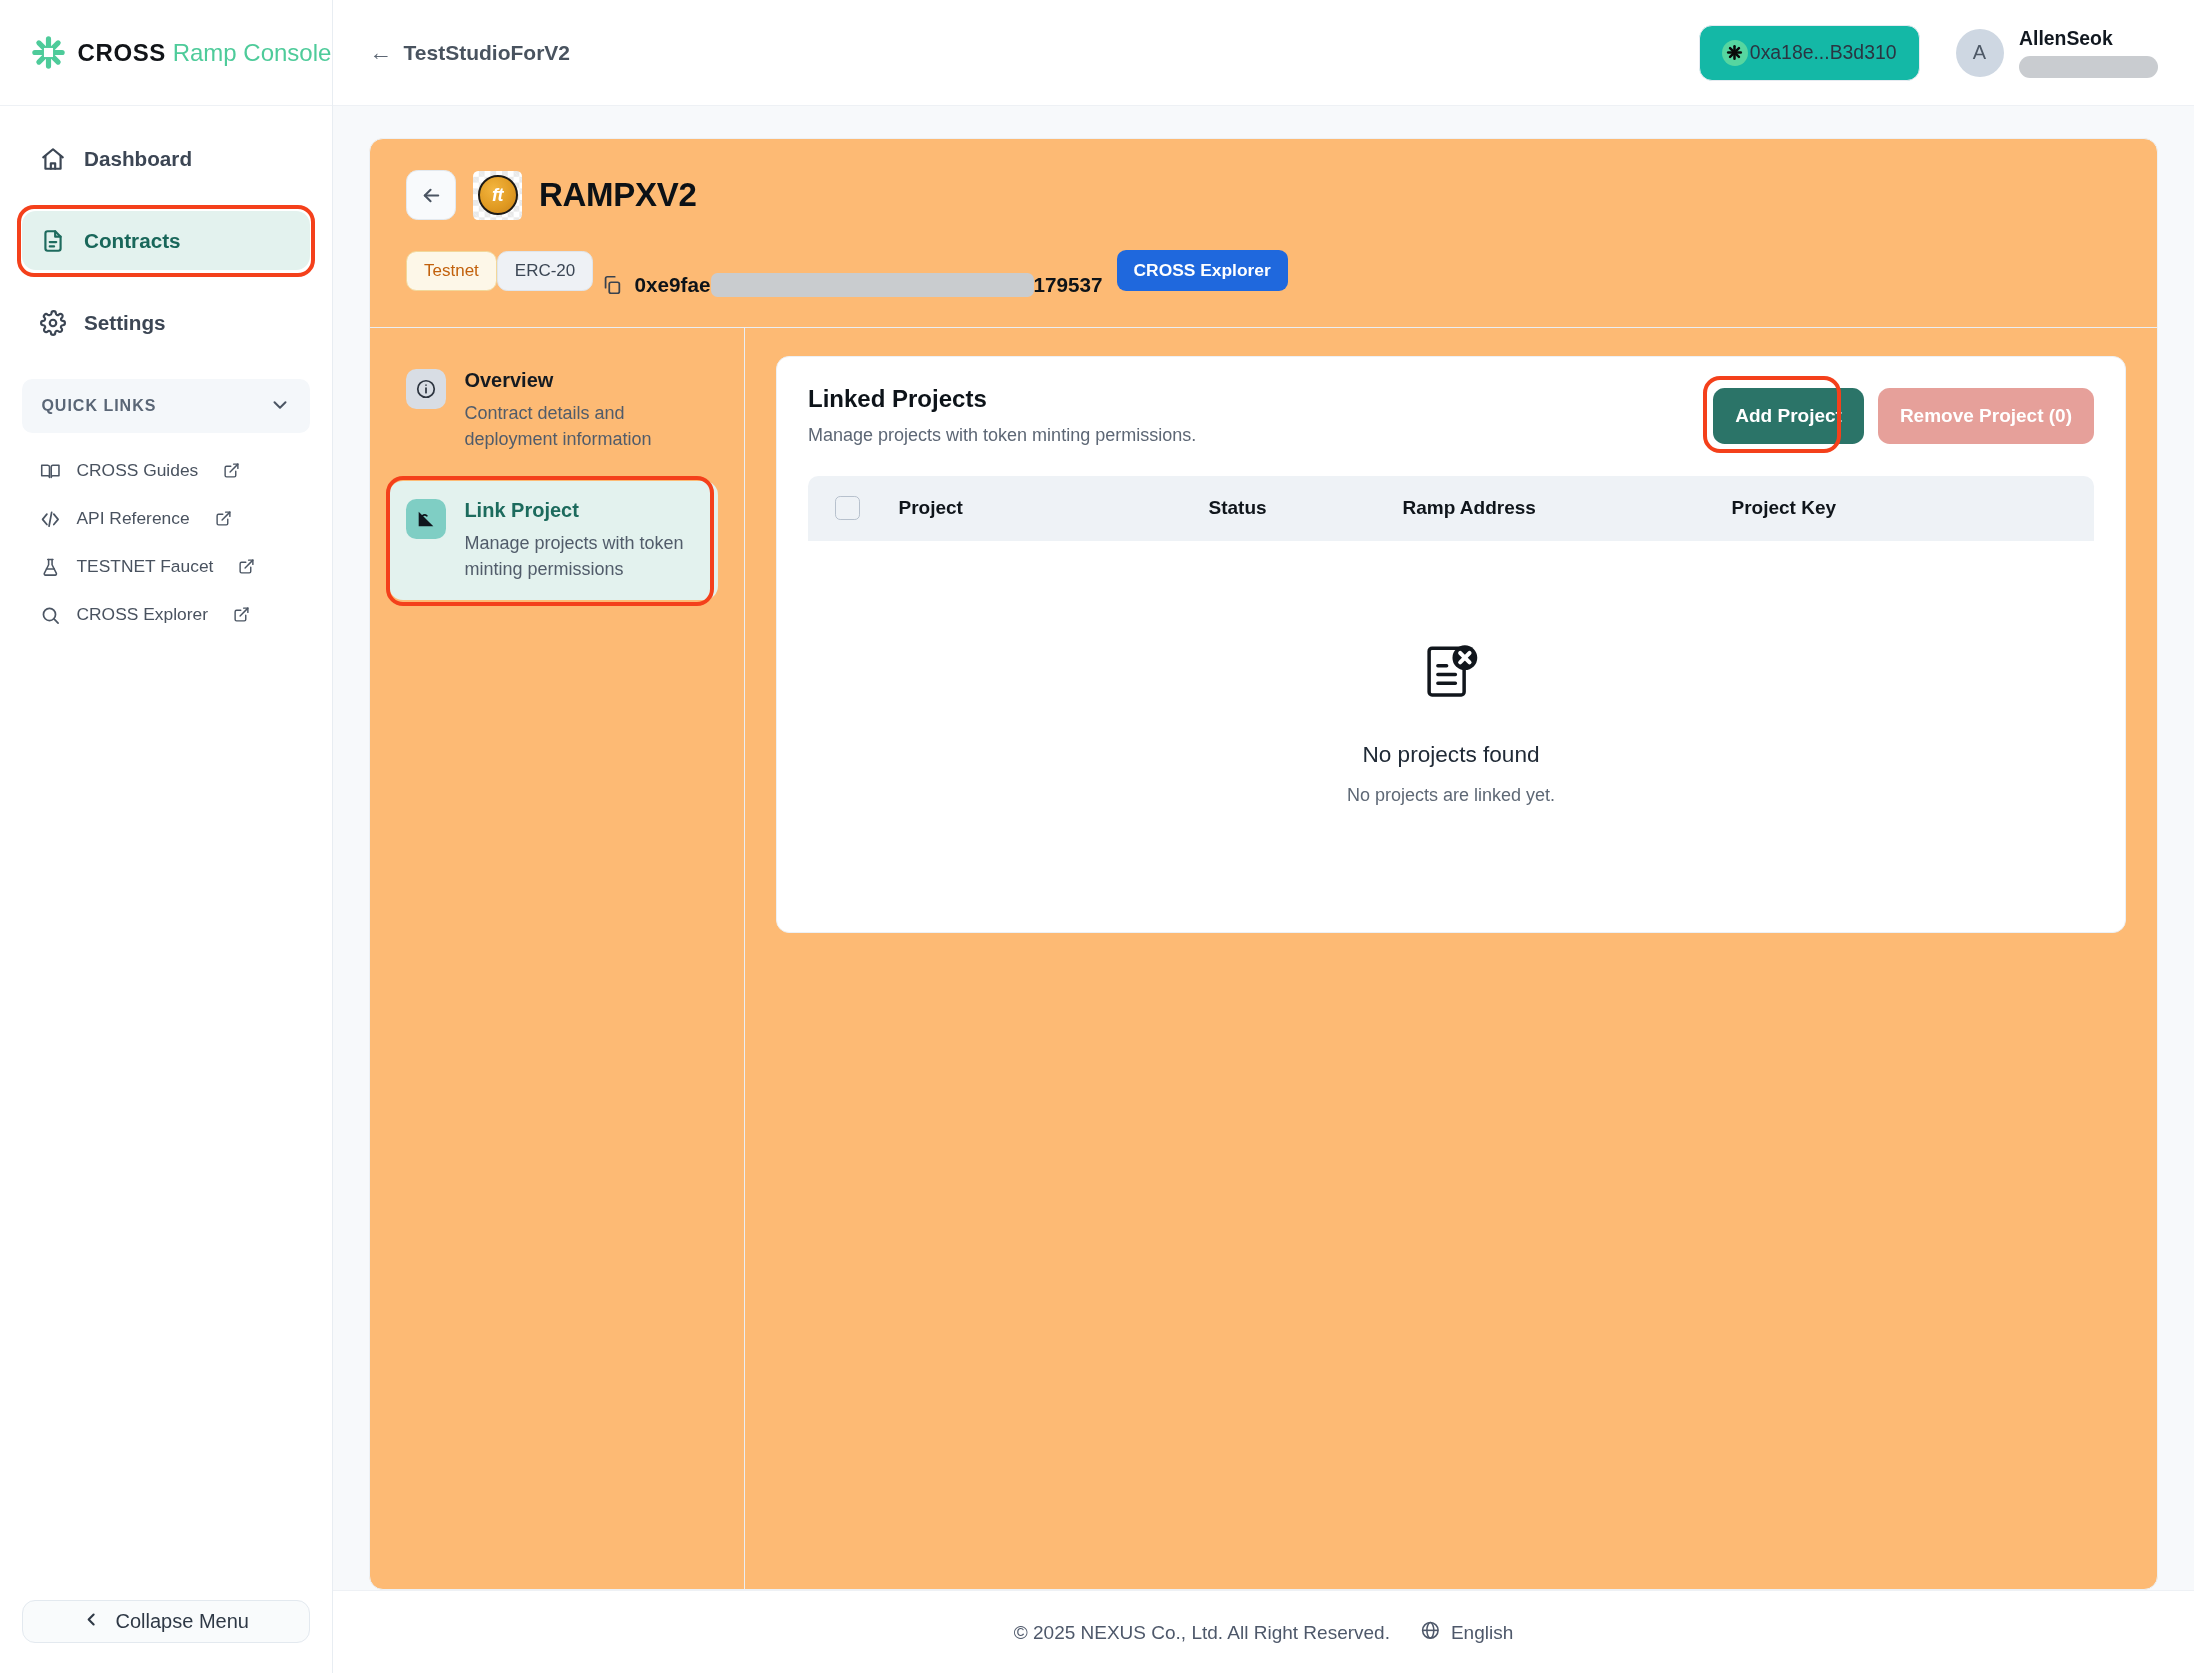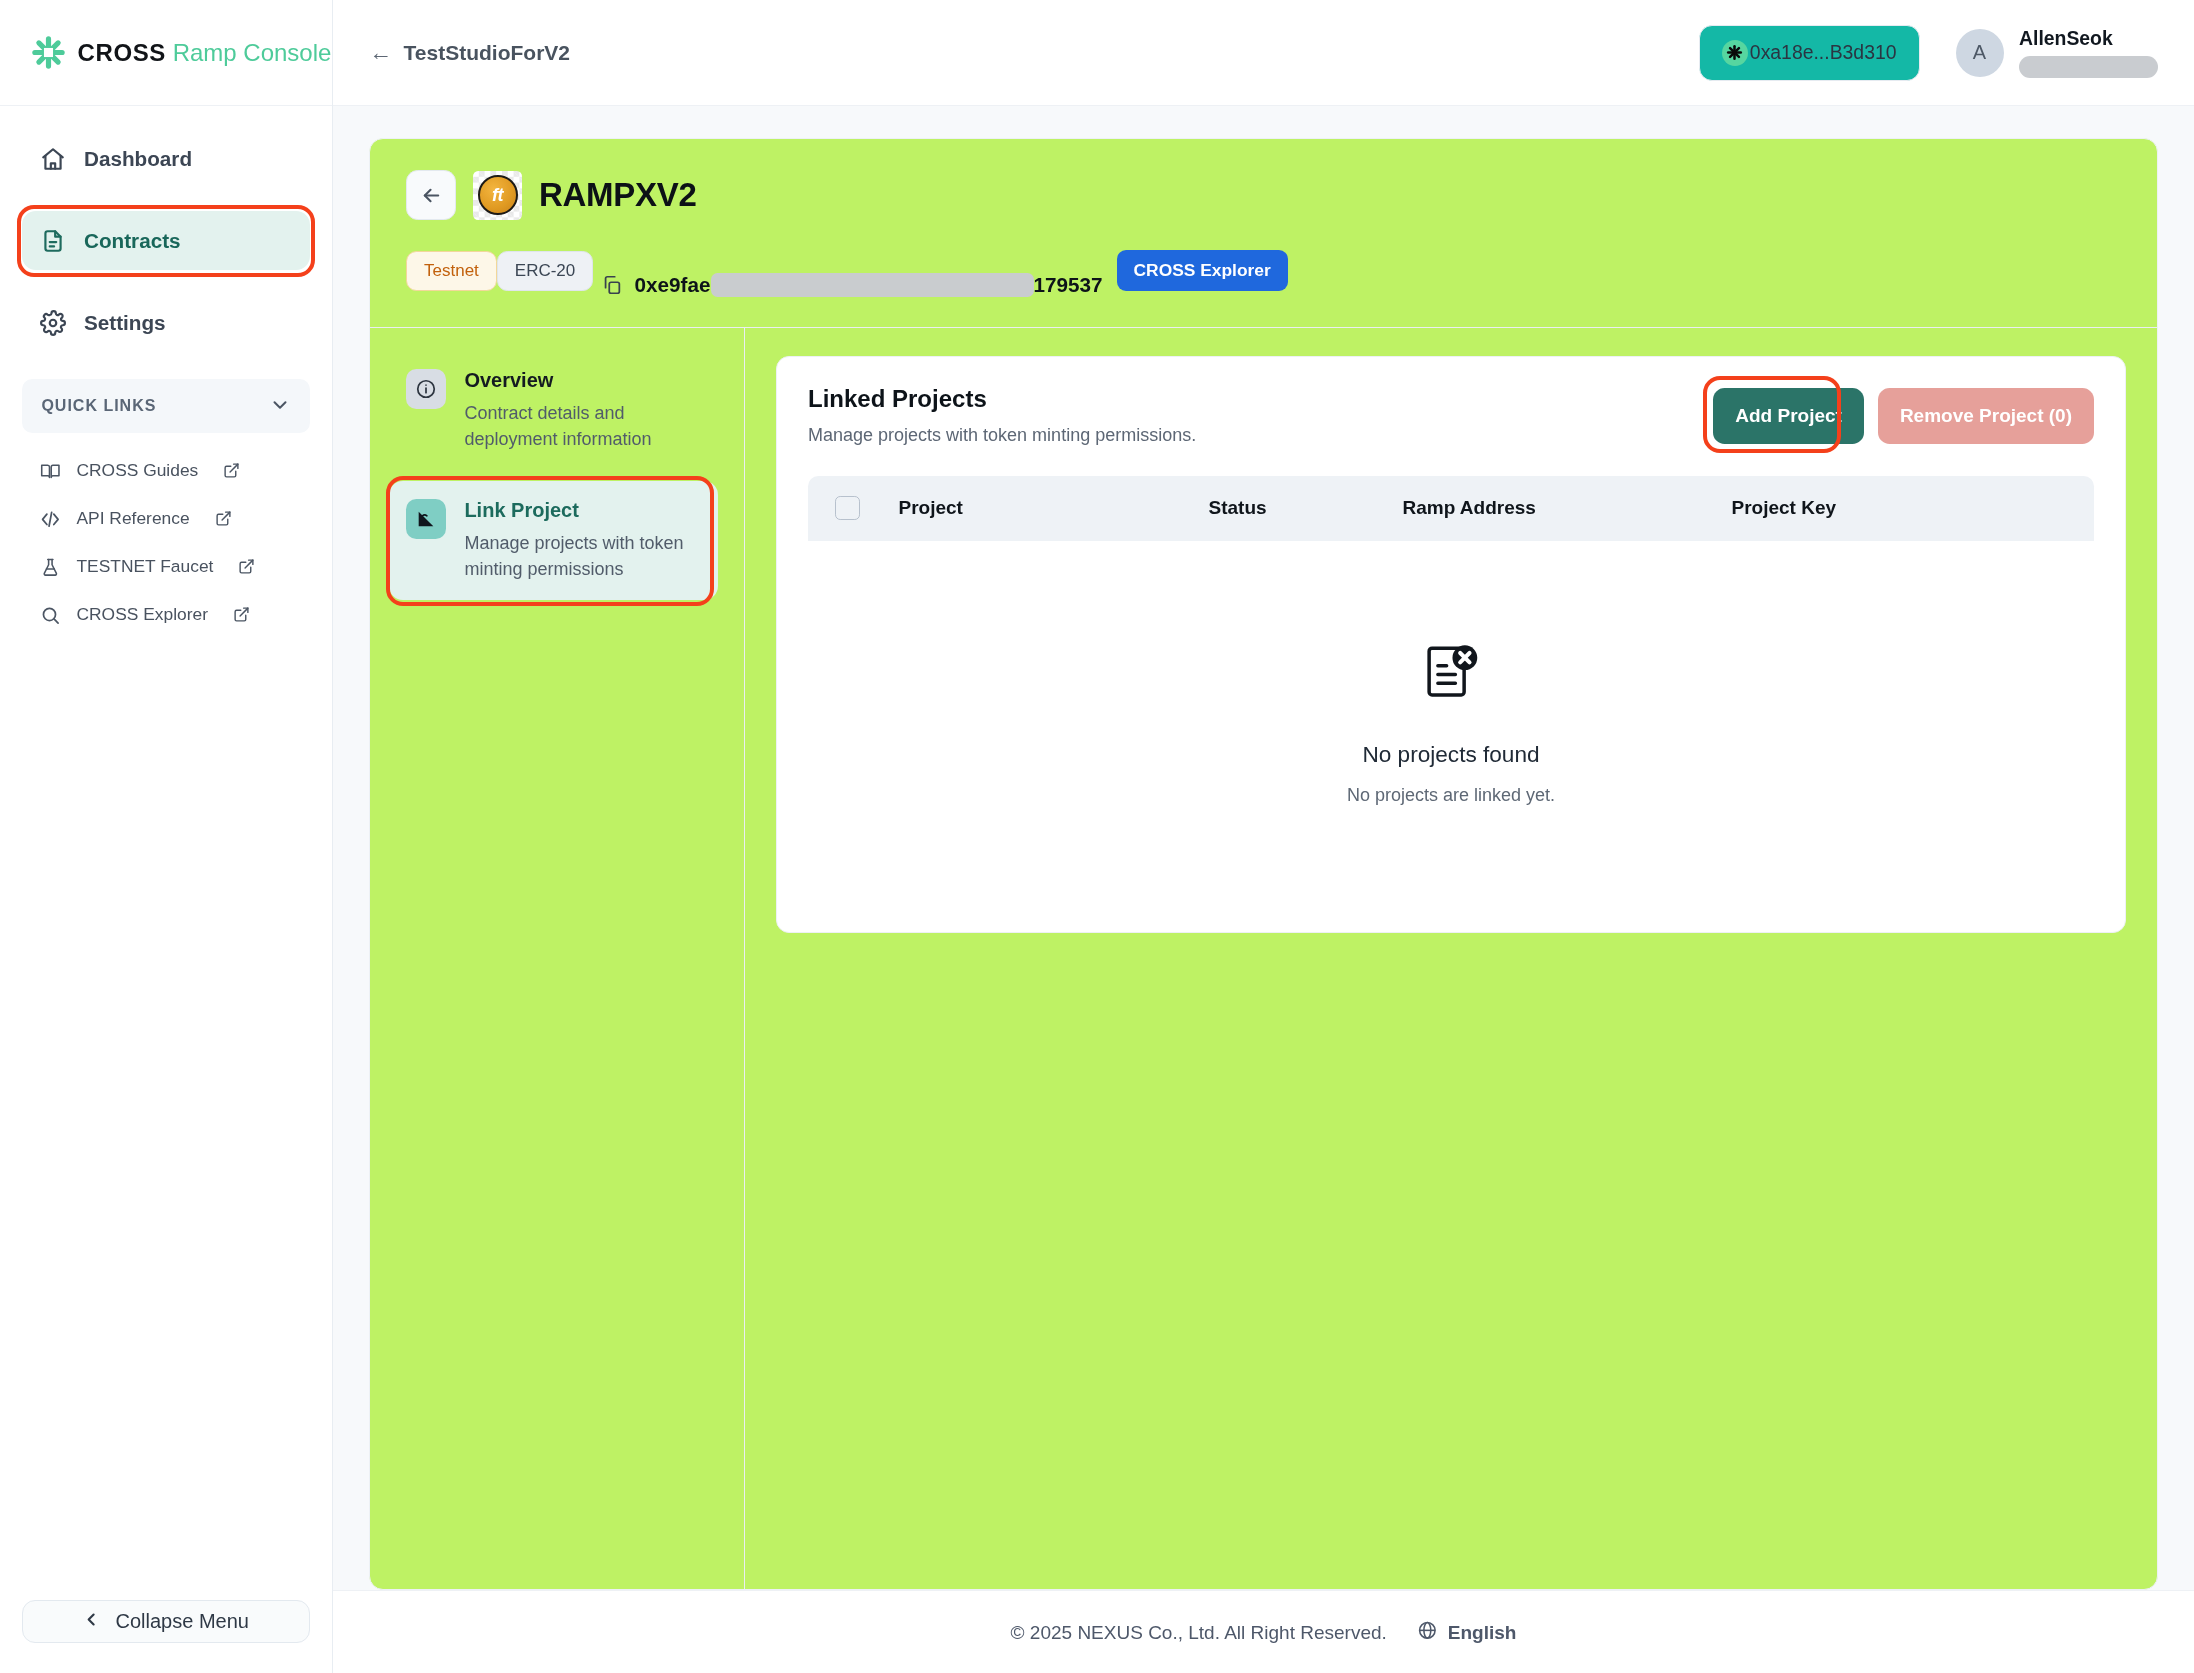--- a/index.html
+++ b/index.html
@@ -95,21 +95,21 @@
   .avatar {
     width: 48px; height: 48px; border-radius: 50%; background: #ced7e2;
     display: flex; align-items: center; justify-content: center;
     color: #4d5866; font-size: 20px; font-weight: 500; flex: 0 0 48px;
   }
   .uname { font-size: 19.4px; font-weight: 700; color: #111820; line-height: 1.15; }
   .uredact { width: 139px; height: 22px; border-radius: 11px; background: #c9ccd0; margin-top: 6.5px; }
 
   .content { flex: 1; padding: 32px 36px 0 36px; display: flex; flex-direction: column; min-height: 0; }
   .page-card {
-    background: #bef264; border: 1.3px solid #edf1f5; border-radius: 14px;
+    background: #fdba74; border: 1.3px solid #edf1f5; border-radius: 14px;
     flex: 1; display: flex; flex-direction: column; overflow: hidden;
   }
   .card-head { padding: 31px 36px 30px 36px; border-bottom: 1.3px solid #eaeef3; }
   .title-row { display: flex; align-items: center; gap: 17px; }
   .backbtn {
     width: 50px; height: 50px; border: 1.3px solid #e3e9ef; border-radius: 11.6px;
     background: #f8fafc; display: flex; align-items: center; justify-content: center;
     color: #4b5563; font-size: 23px; flex: 0 0 50px;
   }
   .coin {
@@ -186,21 +186,21 @@
   .c-key { flex: 1; }
 
   .empty { padding: 97px 0 90px 0; display: flex; flex-direction: column; align-items: center; }
   .empty-title { font-size: 22.6px; color: #202a36; margin-top: 32px; }
   .empty-sub { font-size: 18px; color: #5e6875; margin-top: 17px; }
 
   .footer {
     height: 84px; flex: 0 0 84px; display: flex; align-items: center; justify-content: center;
     gap: 30px; color: #4e586a; font-size: 19px; border-top: 1.3px solid #eef1f5; background: #fff;
   }
-  .lang { display: flex; align-items: center; gap: 10.3px; font-weight: bold; }
+  .lang { display: flex; align-items: center; gap: 10.3px; }
 </style>
 </head>
 <body>
 
 <div class="app">
 
   <aside class="sidebar">
 
     <div class="brand">
       <span class="brand-mark">

